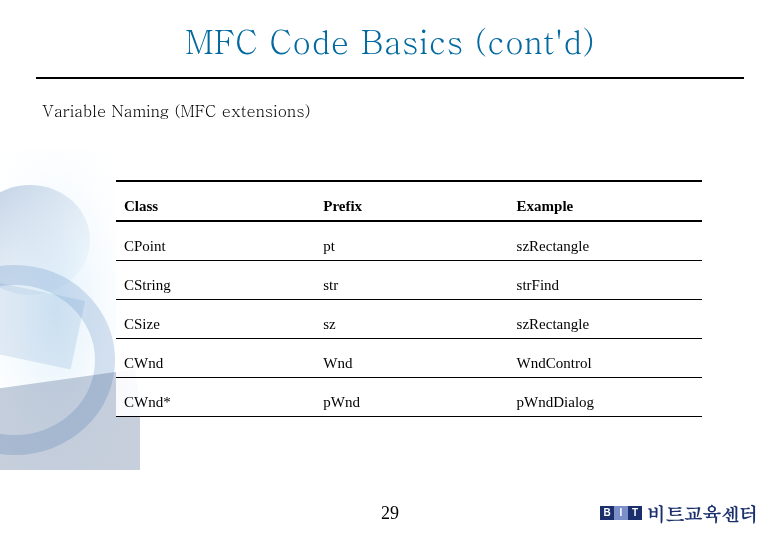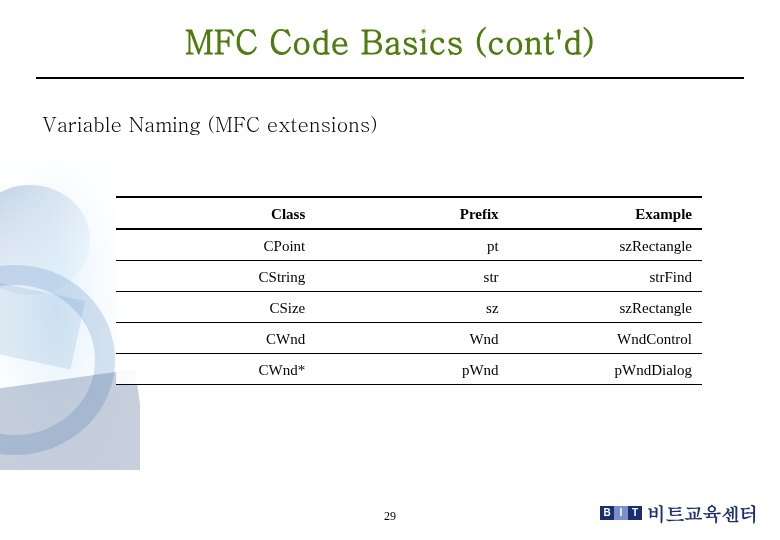--- a/index.html
+++ b/index.html
@@ -20,68 +20,68 @@
   }
   .slide {
     position: relative;
     z-index: 1;
     width: 780px;
     height: 540px;
     padding: 18px 36px 0 36px;
   }
   .title {
     font-size: 32px;
-    font-weight: 700;
+    font-weight: 400;
     text-align: center;
     letter-spacing: 0.5px;
-    color: #4d7c0f;
+    color: #0369a1;
     padding-bottom: 14px;
     border-bottom: 2px solid #000;
     font-family: Batang, "Times New Roman", serif;
   }
   .subtitle {
-    font-size: 20px;
+    font-size: 16px;
     font-weight: 400;
     color: #000;
-    margin-top: 30px;
+    margin-top: 20px;
     margin-left: 6px;
     font-family: Batang, "Times New Roman", serif;
   }
   .tbl-wrap {
     margin: 58px 0 0 80px;
     width: 586px;
   }
   table {
     border-collapse: collapse;
     width: 100%;
     font-family: "Times New Roman", serif;
     font-size: 15px;
     color: #000;
     background: rgba(255,255,255,0.9);
   }
   th, td {
-    text-align: right;
-    padding: 8px 10px 5px 8px;
+    text-align: left;
+    padding: 16px 10px 5px 8px;
     border-bottom: 1px solid #000;
   }
   th {
     font-weight: 700;
     border-top: 2px solid #000;
     border-bottom: 2px solid #000;
   }
   .col-a { width: 34%; }
   .col-b { width: 33%; }
   .col-c { width: 33%; }
   .page-num {
     position: absolute;
     left: 0;
     right: 0;
     bottom: 16px;
     text-align: center;
-    font-size: 12px;
+    font-size: 18px;
     font-family: "Times New Roman", serif;
     color: #000;
   }
   .footer-brand {
     position: absolute;
     right: 22px;
     bottom: 14px;
     display: flex;
     align-items: center;
     gap: 5px;

